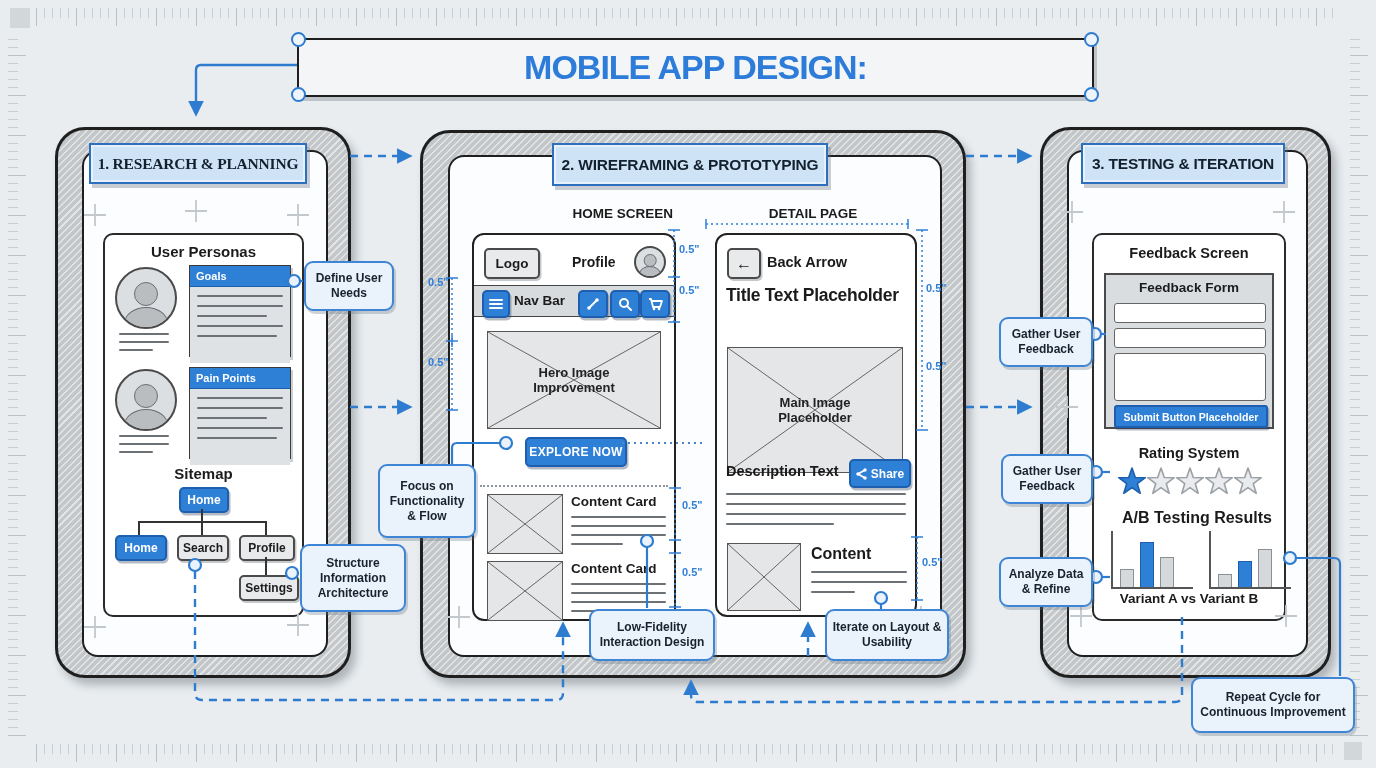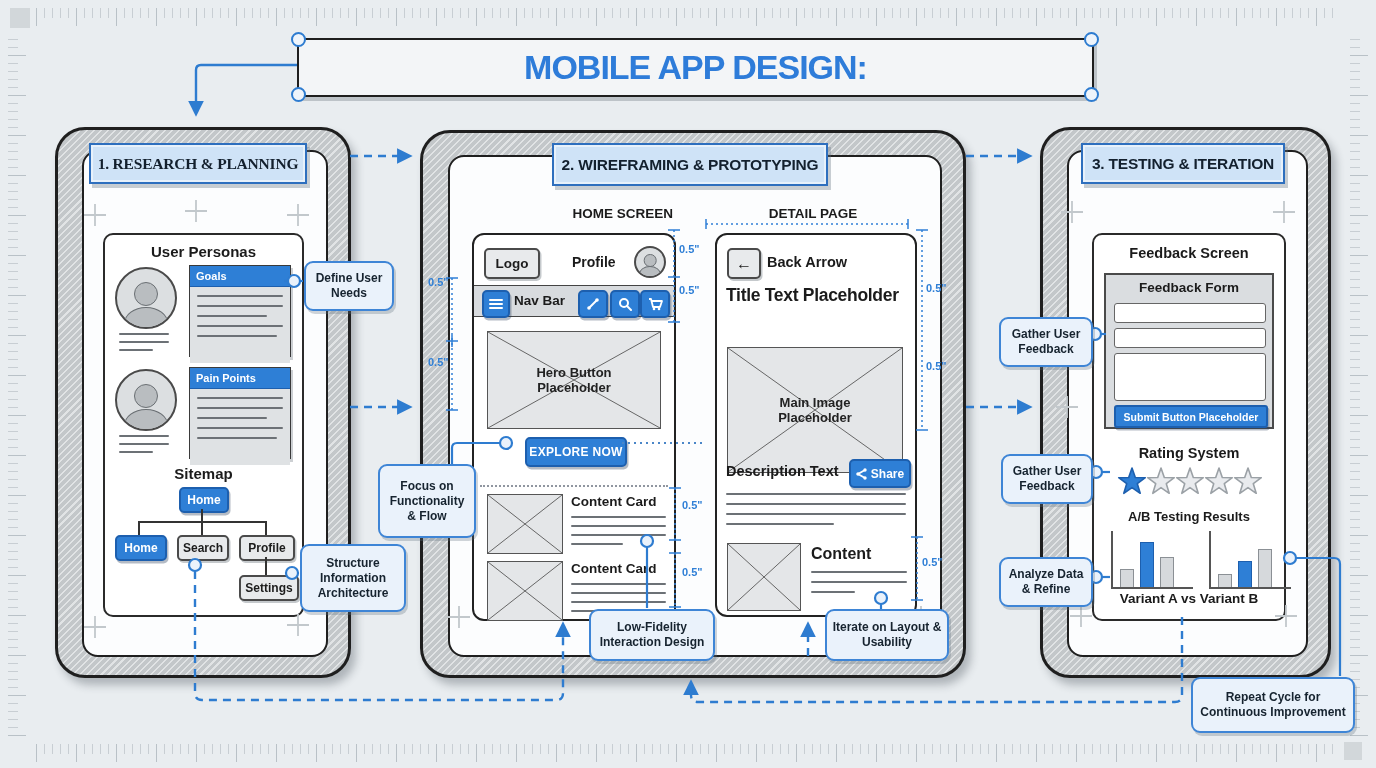--- a/index.html
+++ b/index.html
@@ -185,21 +185,21 @@
                 <circle cx="11" cy="12" r="1.3" fill="#fff"></circle>
               </svg>
           </div>
         </div>
 
         <div class="ph" style="left:13px;top:96px;width:172px;height:96px;">
           <svg class="x" viewBox="0 0 100 100" preserveAspectRatio="none">
               <line x1="0" y1="0" x2="100" y2="100" stroke="#666" stroke-width="1" vector-effect="non-scaling-stroke"></line>
               <line x1="100" y1="0" x2="0" y2="100" stroke="#666" stroke-width="1" vector-effect="non-scaling-stroke"></line>
             </svg>
-          <div class="ph-label">Hero Button Placeholder</div>
+          <div class="ph-label">Hero Image Improvement</div>
         </div>
 
         <div class="bluebtn" style="position:absolute;left:51px;top:202px;width:98px;height:26px;font-size:12px;letter-spacing:.3px;">EXPLORE NOW</div>
         <div style="position:absolute;left:6px;top:250px;right:6px;border-top:2px dotted #9096a0;"></div>
 
         <div style="position:absolute;left:13px;top:259px;right:8px;height:58px;">
           <div class="ph" style="left:0;top:0;width:74px;height:58px;">
             <svg class="x" viewBox="0 0 100 100" preserveAspectRatio="none">
                 <line x1="0" y1="0" x2="100" y2="100" stroke="#666" stroke-width="1" vector-effect="non-scaling-stroke"></line>
                 <line x1="100" y1="0" x2="0" y2="100" stroke="#666" stroke-width="1" vector-effect="non-scaling-stroke"></line>
@@ -287,21 +287,21 @@
           <div class="bluebtn" style="position:absolute;left:8px;top:130px;width:150px;height:19px;font-size:10.5px;border-radius:3px;">Submit Button Placeholder</div>
         </div>
         <div class="wtitle" style="top:210px;font-size:14.5px;">Rating System</div>
         <svg style="position:absolute;left:22px;top:230px;" width="146" height="34">
             <polygon points="16.0,3.0 19.3,12.5 29.3,12.7 21.3,18.7 24.2,28.3 16.0,22.6 7.8,28.3 10.7,18.7 2.7,12.7 12.7,12.5" class="star filled"></polygon>
             <polygon points="45.0,3.0 48.3,12.5 58.3,12.7 50.3,18.7 53.2,28.3 45.0,22.6 36.8,28.3 39.7,18.7 31.7,12.7 41.7,12.5" class="star"></polygon>
             <polygon points="74.0,3.0 77.3,12.5 87.3,12.7 79.3,18.7 82.2,28.3 74.0,22.6 65.8,28.3 68.7,18.7 60.7,12.7 70.7,12.5" class="star"></polygon>
             <polygon points="103.0,3.0 106.3,12.5 116.3,12.7 108.3,18.7 111.2,28.3 103.0,22.6 94.8,28.3 97.7,18.7 89.7,12.7 99.7,12.5" class="star"></polygon>
             <polygon points="132.0,3.0 135.3,12.5 145.3,12.7 137.3,18.7 140.2,28.3 132.0,22.6 123.8,28.3 126.7,18.7 118.7,12.7 128.7,12.5" class="star"></polygon>
           </svg>
-        <div class="wtitle" style="top:274px;font-size:13px;">A/B Testing Results</div>
+        <div class="wtitle" style="top:274px;font-size:16px;padding-left:8px;">A/B Testing Results</div>
         <div style="position:absolute;left:17px;top:296px;display:flex;gap:16px;">
           <div class="chart">
             <div class="bar" style="height: 18px; background: rgb(214, 217, 220);"></div>
             <div class="bar b" style="height: 45px; background: rgb(46, 127, 214);"></div>
             <div class="bar" style="height: 30px; background: rgb(214, 217, 220);"></div>
           </div>
           <div class="chart">
             <div class="bar" style="height: 13px; background: rgb(214, 217, 220);"></div>
             <div class="bar b" style="height: 26px; background: rgb(46, 127, 214);"></div>
             <div class="bar" style="height: 38px; background: rgb(214, 217, 220);"></div>

